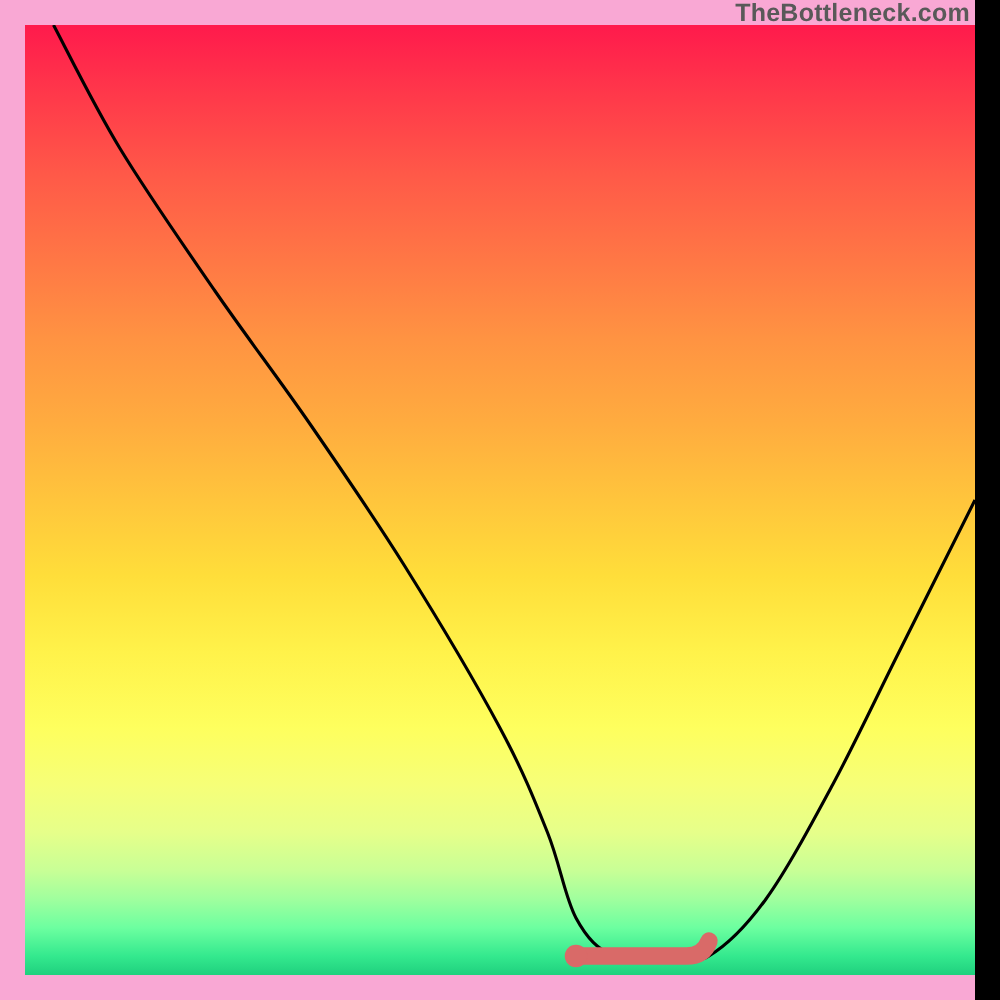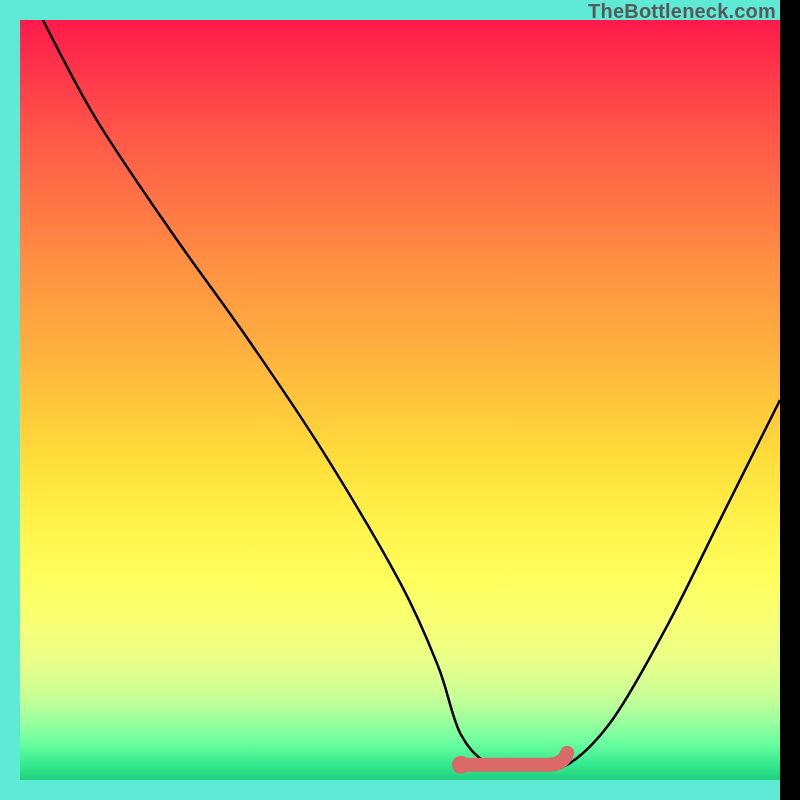--- a/index.html
+++ b/index.html
@@ -1,21 +1,21 @@
 <!DOCTYPE html>
 <html><head>
 <meta charset="utf-8">
 <style>
   * { margin: 0; padding: 0; box-sizing: border-box; }
   html, body { width: 800px; height: 800px; overflow: hidden; background: #000; }
   .frame {
     position: relative;
     width: 780px;
     height: 800px;
-    background: #5eead4;
+    background: #f9a8d4;
   }
   .plot {
     position: absolute;
     left: 20px;
     top: 20px;
     width: 760px;
     height: 760px;
   }
   .gradient-bg {
     position: absolute;

